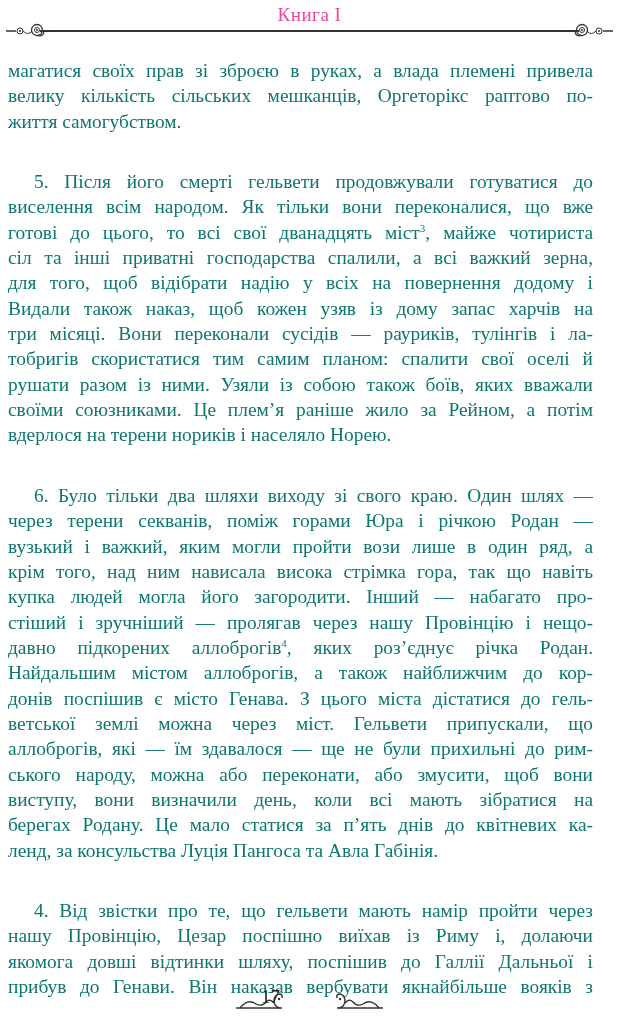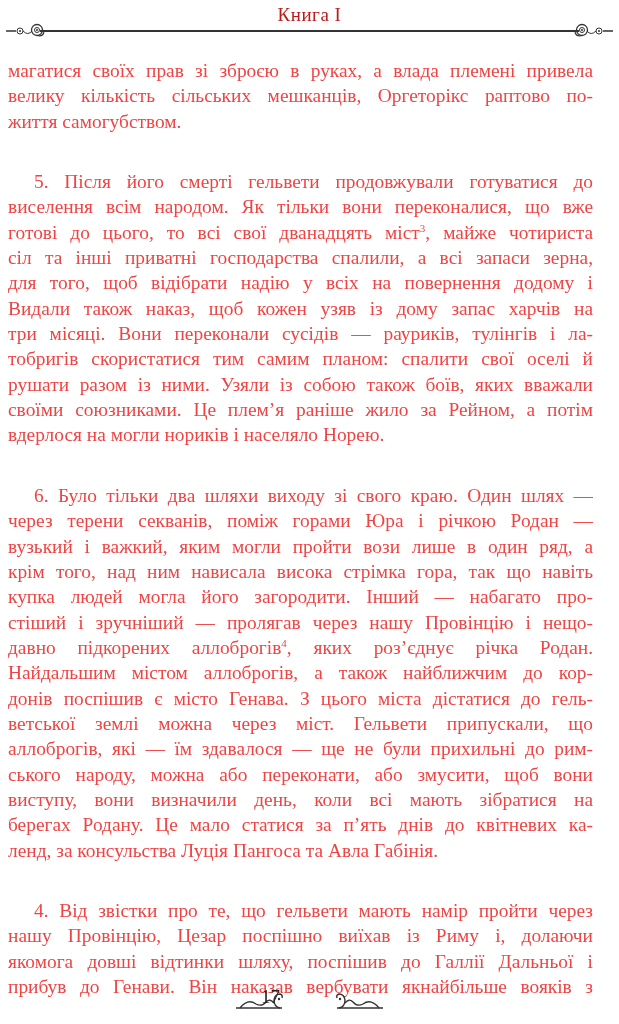--- a/index.html
+++ b/index.html
@@ -1,26 +1,26 @@
 <!DOCTYPE html>
 <html><head>
 <meta charset="utf-8">
 <style>
   html, body { margin:0; padding:0; background:#ffffff; }
   body { width:619px; height:1024px; position:relative; overflow:hidden; color:#1a1a1a; }
   .header { position:absolute; left:0; top:0; width:619px; height:50px; }
   .header-title { position:absolute; left:0; width:619px; top:4px; text-align:center;
-    font-family:"Liberation Serif","DejaVu Serif",serif; font-size:19px; letter-spacing:0.5px; color:#b91c1c; }
+    font-family:"Liberation Serif","DejaVu Serif",serif; font-size:19px; letter-spacing:0.5px; color:#ec4899; }
   .rule-line { position:absolute; left:40px; right:40px; top:30px; height:1.6px; background:#333; }
   .orn { position:absolute; top:20px; width:50px; height:22px; }
   .orn.left { left:4px; }
   .orn.right { right:4px; }
   .text { position:absolute; left:8px; top:58px; width:585px;
     font-family:"Liberation Serif","DejaVu Serif",serif; font-size:19.4px; line-height:25.35px;
-    color:#ef4444; text-align:justify; }
+    color:#0f766e; text-align:justify; }
   .line { display:block; white-space:nowrap; text-align-last:justify; text-align:justify; height:25.35px; overflow:visible; }
   .line.last { text-align-last:left; }
   .line.indent { padding-left:26px;margin-top:35px; }
   sup { font-size:11px; line-height:0; vertical-align:7px; }
   .footer { position:absolute; left:0; width:619px; top:984px; height:36px; }
   .page-num { position:absolute; left:0; width:541px; top:2px; text-align:center;
     font-family:"Liberation Serif","DejaVu Serif",serif; font-size:19px; color:#222; }
   .forn { position:absolute; top:6px; width:52px; height:22px; }
   .forn.left { left:234px; }
   .forn.right { left:333px; }
@@ -62,28 +62,28 @@
   <div>
     <span class="line">магатися своїх прав зі зброєю в руках, а влада племені привела</span>
     <span class="line">велику кількість сільських мешканців, Оргеторікс раптово по-</span>
     <span class="line last">життя самогубством.</span>
   </div>
 
   <div>
     <span class="line indent">5. Після його смерті гельвети продовжували готуватися до</span>
     <span class="line">виселення всім народом. Як тільки вони переконалися, що вже</span>
     <span class="line"><span>готові до цього, то всі свої дванадцять міст</span><sup>3</sup><span>, майже чотириста</span></span>
-    <span class="line">сіл та інші приватні господарства спалили, а всі запаси зерна,</span>
+    <span class="line">сіл та інші приватні господарства спалили, а всі важкий зерна,</span>
     <span class="line">для того, щоб відібрати надію у всіх на повернення додому і</span>
     <span class="line">Видали також наказ, щоб кожен узяв із дому запас харчів на</span>
     <span class="line">три місяці. Вони переконали сусідів — рауриків, тулінгів і ла-</span>
     <span class="line">тобригів скористатися тим самим планом: спалити свої оселі й</span>
     <span class="line">рушати разом із ними. Узяли із собою також боїв, яких вважали</span>
     <span class="line">своїми союзниками. Це плем’я раніше жило за Рейном, а потім</span>
-    <span class="line last">вдерлося на могли нориків і населяло Норею.</span>
+    <span class="line last">вдерлося на терени нориків і населяло Норею.</span>
   </div>
 
   <div>
     <span class="line indent">6. Було тільки два шляхи виходу зі свого краю. Один шлях —</span>
     <span class="line">через терени секванів, поміж горами Юра і річкою Родан —</span>
     <span class="line">вузький і важкий, яким могли пройти вози лише в один ряд, а</span>
     <span class="line">крім того, над ним нависала висока стрімка гора, так що навіть</span>
     <span class="line">купка людей могла його загородити. Інший — набагато про-</span>
     <span class="line">стіший і зручніший — пролягав через нашу Провінцію і нещо-</span>
     <span class="line"><span>давно підкорених аллоброгів</span><sup>4</sup><span>, яких роз’єднує річка Родан.</span></span>

